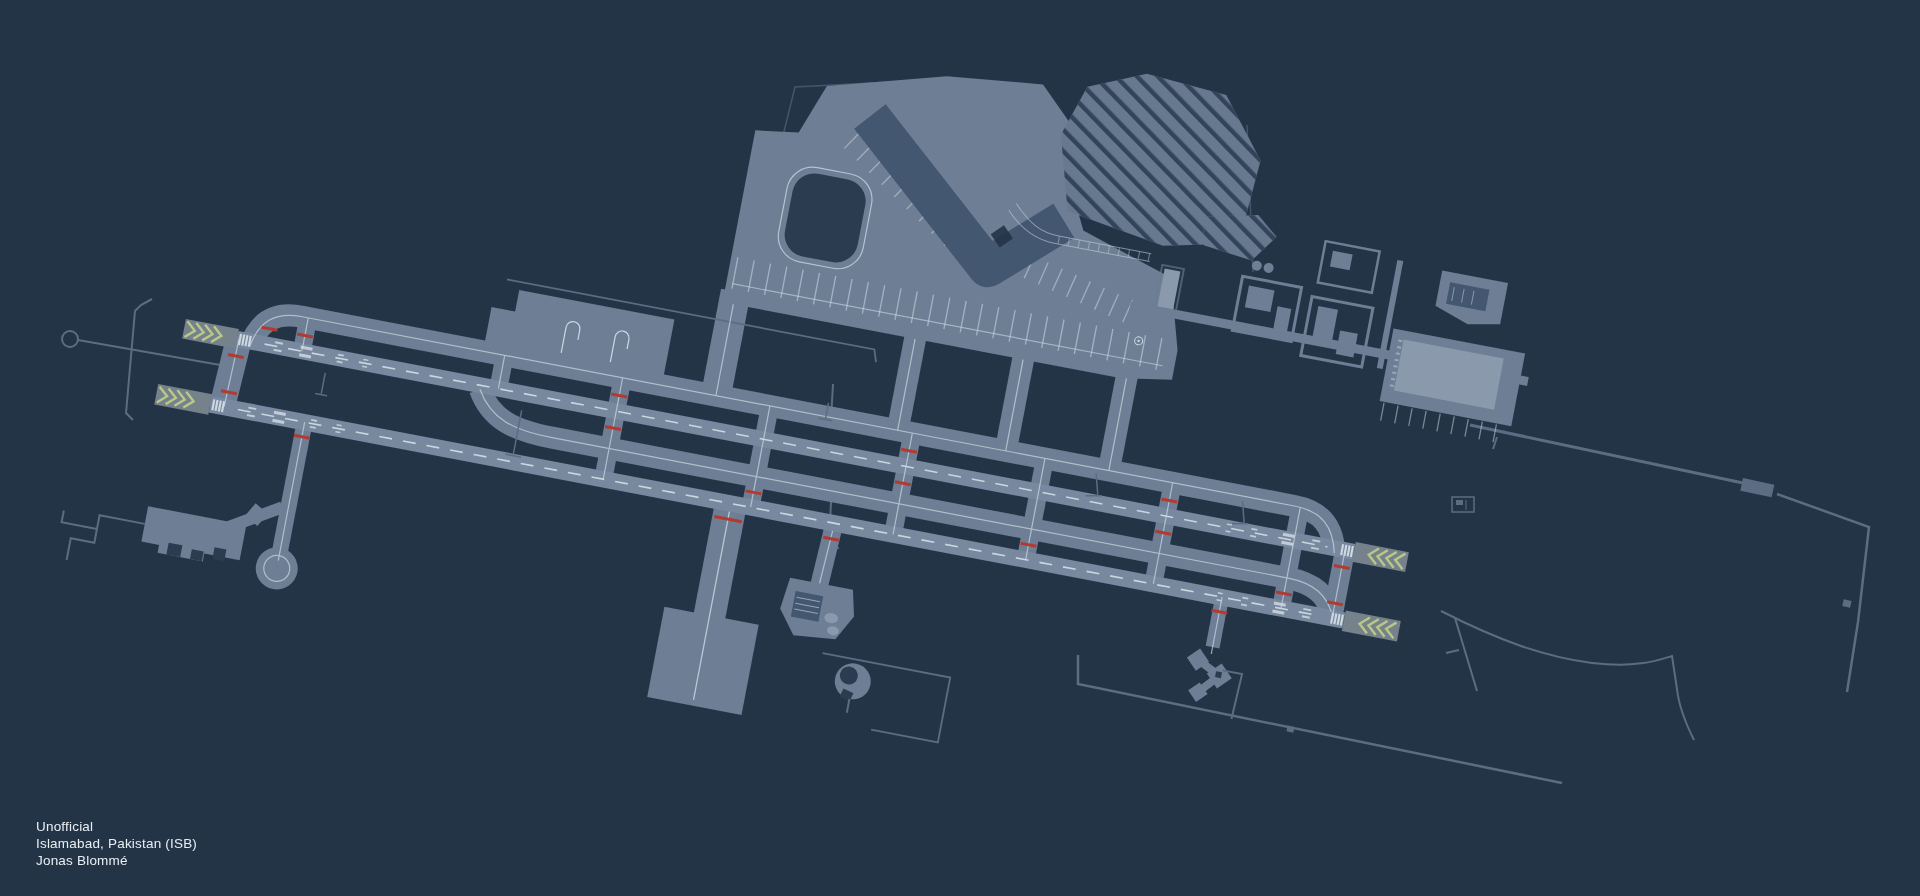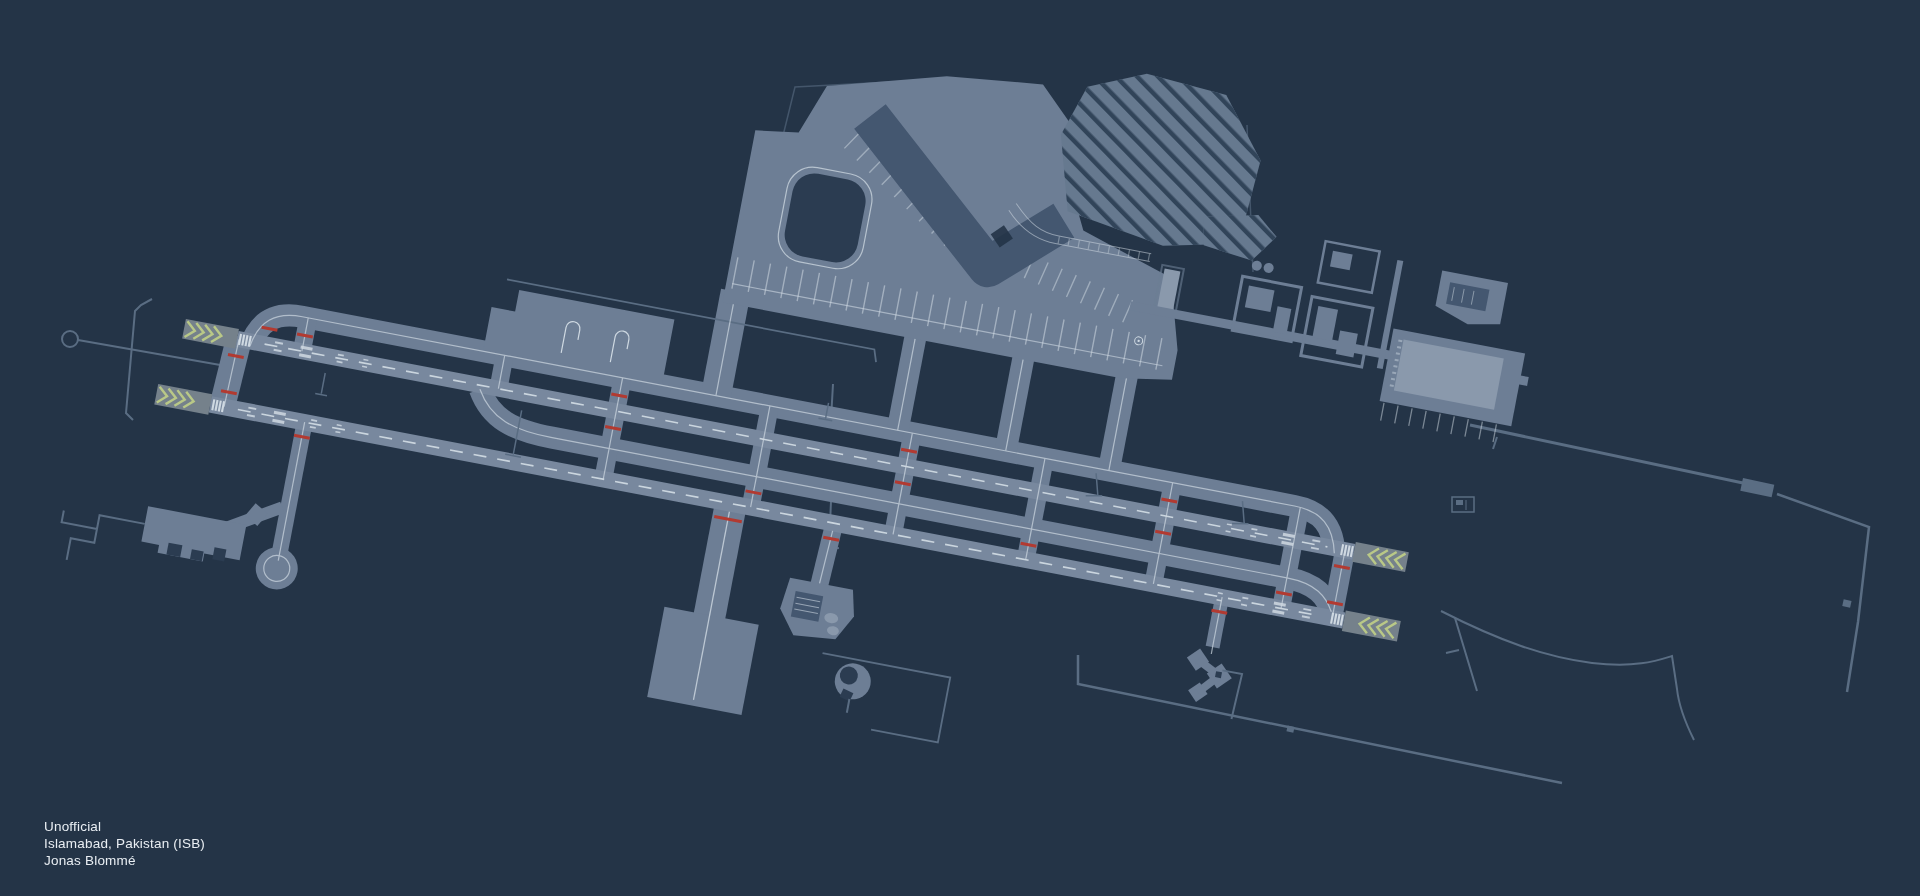--- a/index.html
+++ b/index.html
@@ -19,21 +19,21 @@
   .mk{stroke:var(--mk);fill:none;}
   .mkf{fill:var(--mk);}
   .red{stroke:var(--red);fill:none;}
   .chev{stroke:var(--chev);fill:none;}
   .lotf{fill:var(--lot);}
   .road{stroke:var(--road);fill:none;}
   .roadf{fill:var(--road);}
   .fence{stroke:var(--fence);fill:none;}
   .slabf{fill:var(--slab);}
   .islandf{fill:var(--island);}
-  .caption{position:absolute;left:44px;top:818px;color:var(--text);font-size:13.5px;
+  .caption{position:absolute;left:36px;top:818px;color:var(--text);font-size:13.5px;
            line-height:17px;letter-spacing:.2px;}
   .caption div{white-space:nowrap;}
 </style>
 </head>
 <body>
 
 <div class="stage">
 <svg width="1920" height="896" viewBox="0 0 1920 896">
   <defs>
     <pattern id="pst" width="15" height="15" patternUnits="userSpaceOnUse" patternTransform="rotate(-55)">

